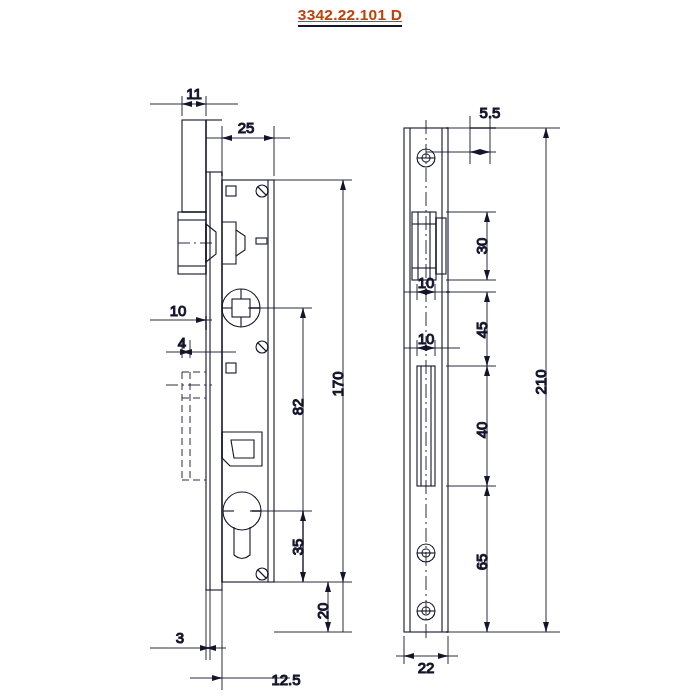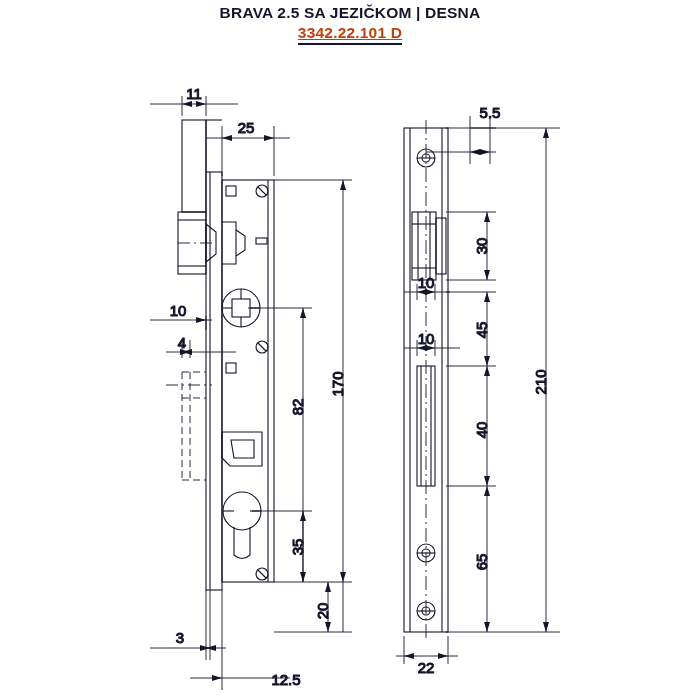--- a/index.html
+++ b/index.html
@@ -58,21 +58,20 @@
     font-size: 15px;
     fill: #14142b;
   }
 </style>
 </head>
 <body>
 
 <div id="stage">
 
   <div class="title-block">
-    <div class="title-line1">BRAVA 2.5 SA JEZIČKOM | DESNA</div>
     <div><span class="title-line2">3342.22.101 D</span></div>
   </div>
 
   <svg id="drawing" viewBox="0 0 700 700">
     <g fill="none" stroke="#14142b" stroke-width="1.1" stroke-linecap="butt">
 
       <g>
         <rect x="206" y="172" width="16" height="418"></rect>
         <line x1="210" y1="172" x2="210" y2="590"></line>
       </g>

